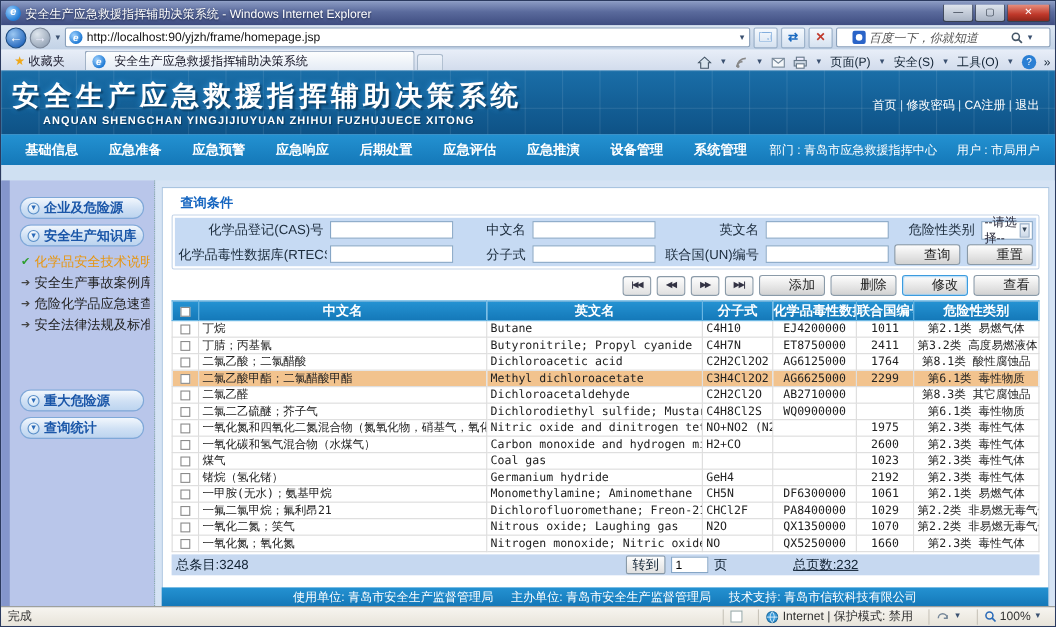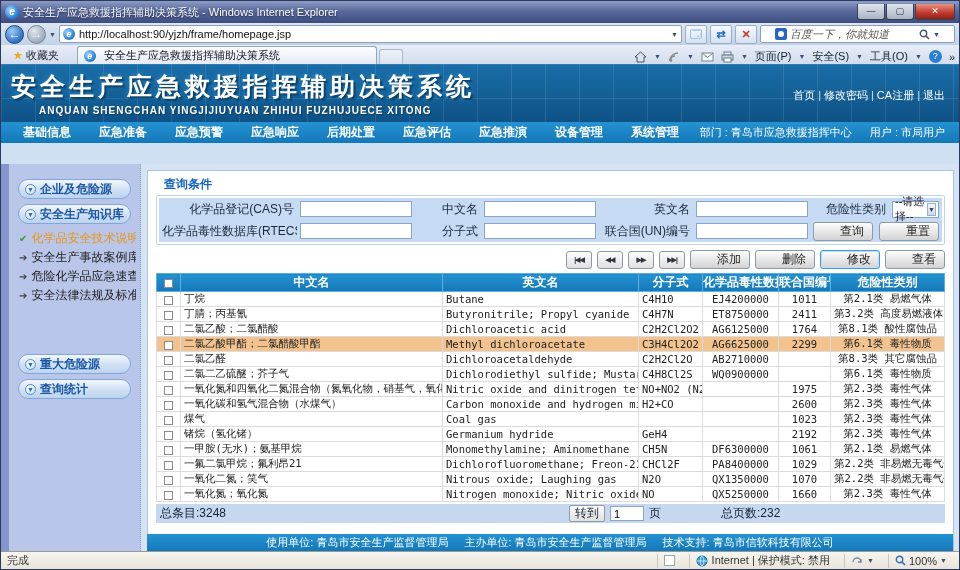--- a/index.html
+++ b/index.html
@@ -40,21 +40,21 @@
 
   
   .banner { height:58px; position:relative; background:linear-gradient(180deg,#17679f,#0f568c);
     background-image:linear-gradient(rgba(255,255,255,.10) 1px, transparent 1px),linear-gradient(90deg, rgba(255,255,255,.10) 1px, transparent 1px),linear-gradient(180deg,#1a6ea8,#0e5286); background-size:34px 34px,34px 34px,100% 100%; color:#fff; padding:6px 10px 0; }
   .banner h1 { font-size:25px; letter-spacing:4px; text-shadow:2px 2px 2px #083a60, 0 0 6px #2f93d6; }
   .banner .sub { font-size:10px; font-weight:bold; letter-spacing:1px; margin:2px 0 0 28px; text-shadow:1px 1px 1px #083a60; }
   .toplinks { position:absolute; right:12px; top:24px; font-size:11px; }
   .toplinks a { color:#fff; text-decoration:none; margin:0 2px; }
   .toplinks .sep { color:#cfe4f4; margin:0 1px; }
 
-  .mainnav { height:21px; background:linear-gradient(180deg,#2492d2,#1478b8); display:flex; align-items:center; padding:0 8px; color:#fff;text-align:right; }
+  .mainnav { height:28px; background:linear-gradient(180deg,#2492d2,#1478b8); display:flex; align-items:center; padding:0 8px; color:#fff;text-align:right; }
   .nav-item { font-size:12px; font-weight:bold; padding:0 14px; cursor:default; }
   .deptuser { margin-left:auto; font-size:11px; display:flex; gap:18px; padding-right:6px; }
 
   
   .content { position:absolute; top:163px; bottom:18px; left:0; right:0; background:#d5e3f4; display:flex; }
   .leftstrip { width:8px; background:#8496cc; }
   .sidebar { width:132px; background:#b9c6ea; padding-top:10px; border-right:1px dotted #8aa; }
   .side-group { height:20px; margin:5px 9px; border:1px solid #7fa8d8; border-radius:10px; background:linear-gradient(180deg,#f2f7fd,#cfe0f4 55%,#bcd4ef); display:flex; align-items:center; gap:4px; padding:0 6px; font-size:12px; font-weight:bold; color:#1a56a8; }
   .grp-ico { width:11px; height:11px; border-radius:50%; border:1px solid #5a8fc8; background:radial-gradient(circle at 35% 30%,#fff,#bcd8f2); color:#2a6ab8; font-size:7px; line-height:9px; text-align:center; flex:none; }
   .side-items { margin:4px 4px 10px 10px; }
@@ -91,21 +91,21 @@
   table.grid tr.hl td { background:#f2c38e; }
   .cw0{width:24px;text-align:center;} .cw1{width:262px;} .cw2{width:196px;} .cw3{width:64px;} .cw4{width:76px;text-align:center;} .cw5{width:52px;text-align:center;} .cw6{text-align:center;}
   .cb { display:inline-block; width:9px; height:9px; background:#fff; border:1px solid #8a8a8a; vertical-align:middle; }
 
   
   .pager { height:19px; background:#c6d8f0; margin-top:2px; display:flex; align-items:center; font-size:12px; color:#123; padding:0 4px; }
   .pager .total { flex:none; }
   .pager .mid { margin-left:auto; display:flex; align-items:center; gap:5px; }
   .gotobtn { height:17px; border:1px solid #8a9aa8; border-radius:2px; background:linear-gradient(180deg,#fdfdfd,#e0e0e0); font-size:12px; padding:0 5px; line-height:15px; }
   .pageinput { width:34px; height:15px; border:1px solid #86a6c6; font-size:11px; padding:0 3px; }
-  .pager .tp { width:220px; margin-left:60px; }
+  .pager .tp { width:220px; margin-left:60px;text-decoration:underline; }
 
   
   .sitefooter { position:absolute; left:146px; right:6px; bottom:0px; height:17px; background:linear-gradient(180deg,#2492d2,#1478b8); color:#fff; font-size:11px; display:flex; justify-content:center; align-items:center; gap:16px; white-space:nowrap; }
   .statusbar { position:absolute; left:0; right:0; bottom:0; height:18px; background:linear-gradient(180deg,#f7f5f0,#e8e4da); border-top:1px solid #9a9a94; display:flex; align-items:center; font-size:11px; color:#333; padding:0 6px; }
   .statusbar .done { flex:none; }
   .statusbar .right { margin-left:auto; display:flex; align-items:center; gap:8px; }
   .sb-seg { display:flex; align-items:center; gap:4px; padding:0 6px; border-left:1px solid #c8c4ba; height:14px; }
   .zoomsel { display:flex; align-items:center; gap:3px; }
 </style>
 </head>

